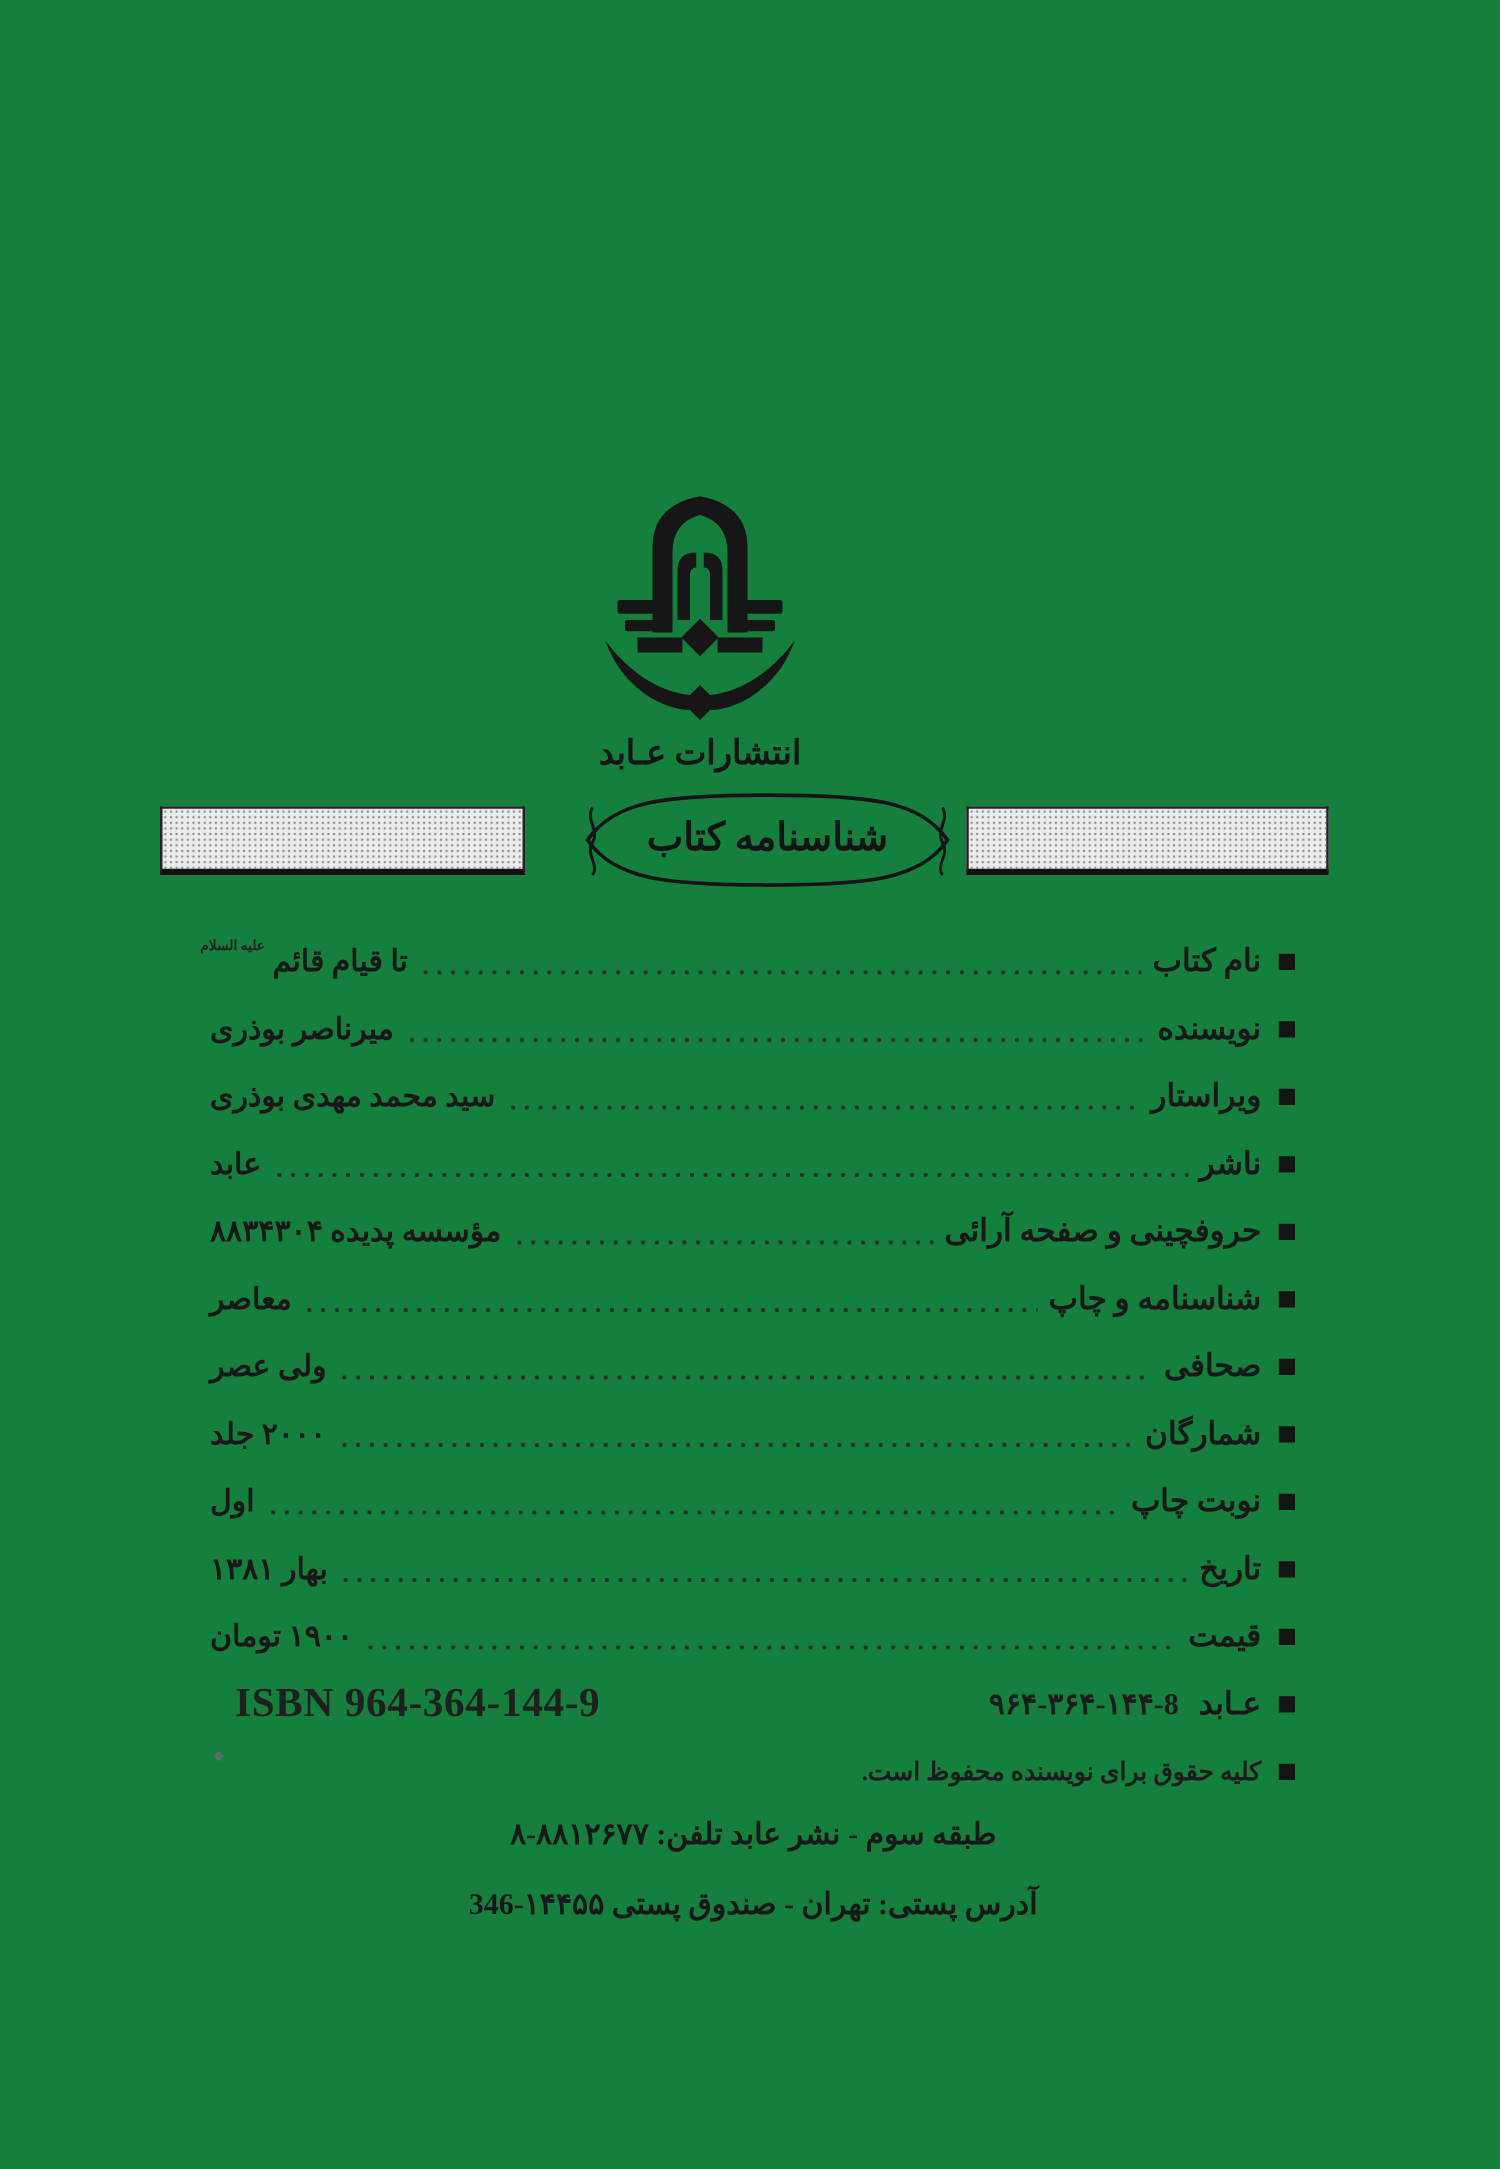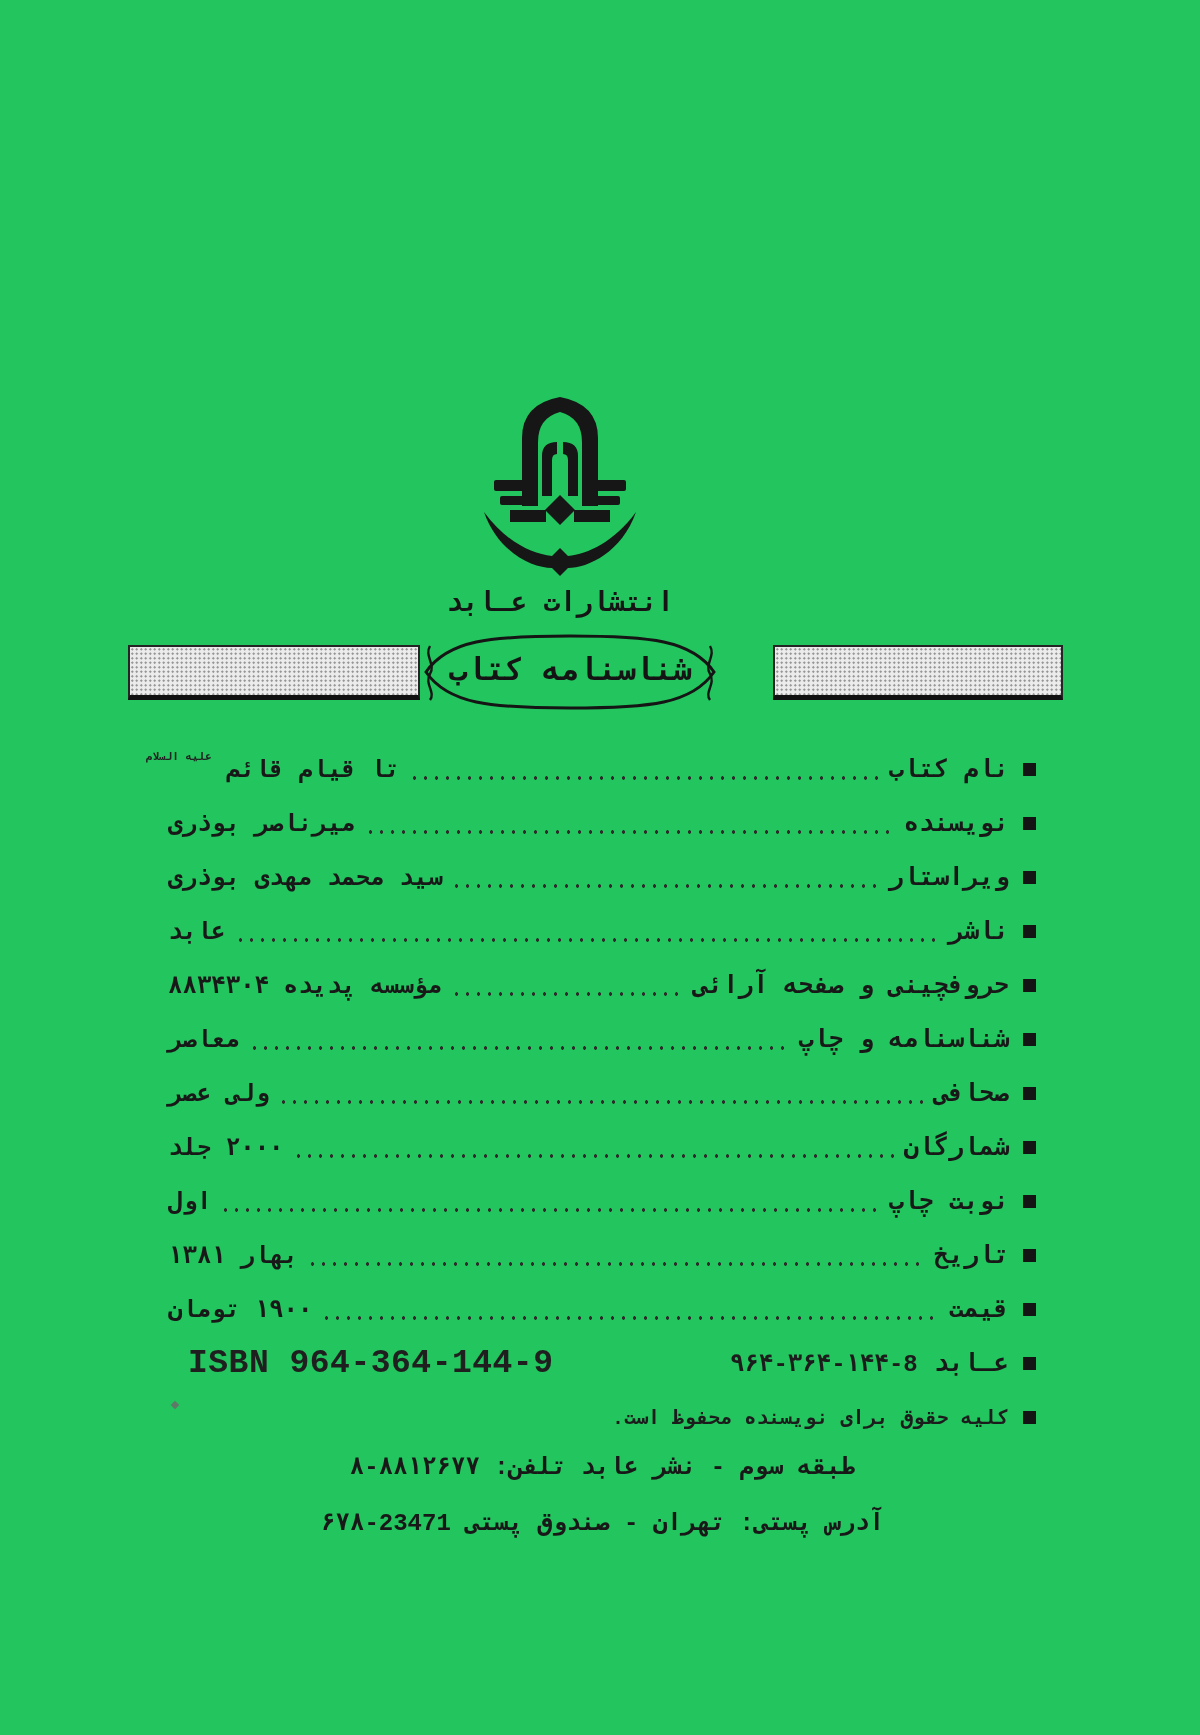--- a/index.html
+++ b/index.html
@@ -1,39 +1,39 @@
 <!DOCTYPE html>
 <html lang="fa"><head>
 <meta charset="utf-8">
 <style>
   html,body{margin:0;padding:0;background:#ffffff;}
   .page{
     position:relative; width:1200px; height:1735px; overflow:hidden;
-    background:#22c55e; color:#1c1c1c;
-    font-family:Liberation Mono, monospace;
+    background:#15803d; color:#1c1c1c;
+    font-family:Liberation Serif, serif;
   }
   
   .logo{position:absolute; left:410px; top:392px; width:300px; text-align:center;}
   .logo svg{display:block; margin:0 auto;}
   .publisher-name{
     margin-top:4px; font-size:27px; font-weight:bold; letter-spacing:1px;
     direction:rtl; color:#151515;
   }
   
   .halftone{
     position:absolute; top:645px; height:55px;
     background-color:#ececec;
     background-image:radial-gradient(circle, #8f8f8f 0.9px, rgba(0,0,0,0) 1.25px);
     background-size:4.5px 4.5px;
     border:2px solid #242424; border-bottom-width:5px; border-bottom-color:#111;
     box-sizing:border-box;
   }
   .halftone.left{left:128px; width:292px;}
   .halftone.right{left:773px; width:290px;}
-  .cartouche{position:absolute; left:420px; top:630px; width:300px; height:84px;}
+  .cartouche{position:absolute; left:464px; top:630px; width:300px; height:84px;}
   .cartouche svg{position:absolute; inset:0;}
   .cartouche-title{
     position:absolute; inset:0; display:flex; align-items:center; justify-content:center;
     font-size:31px; font-weight:bold; direction:rtl; padding-bottom:5px; color:#141414;
   }
   
   .records{position:absolute; left:168px; top:742px; width:868px; direction:rtl;}
   .row{display:flex; align-items:center; height:54px;}
   .bullet{
     flex:0 0 auto; width:13px; height:13px; background:#141414; margin-left:14px;
@@ -193,16 +193,16 @@
       <span class="copyright-text">کلیه حقوق برای نویسنده محفوظ است.</span>
       <span class="spacer"></span>
     </div>
 
   </div>
 
   <span class="stray-mark"></span>
 
   <div class="addresses">
     <div class="addr-line">طبقه سوم - نشر عابد تلفن: ۸۸۱۲۶۷۷-۸</div>
-    <div class="addr-line">آدرس پستی: تهران - صندوق پستی 23471-۶۷۸</div>
+    <div class="addr-line">آدرس پستی: تهران - صندوق پستی ۱۴۴۵۵-346</div>
   </div>
 
 </div>
 
 </body></html>

